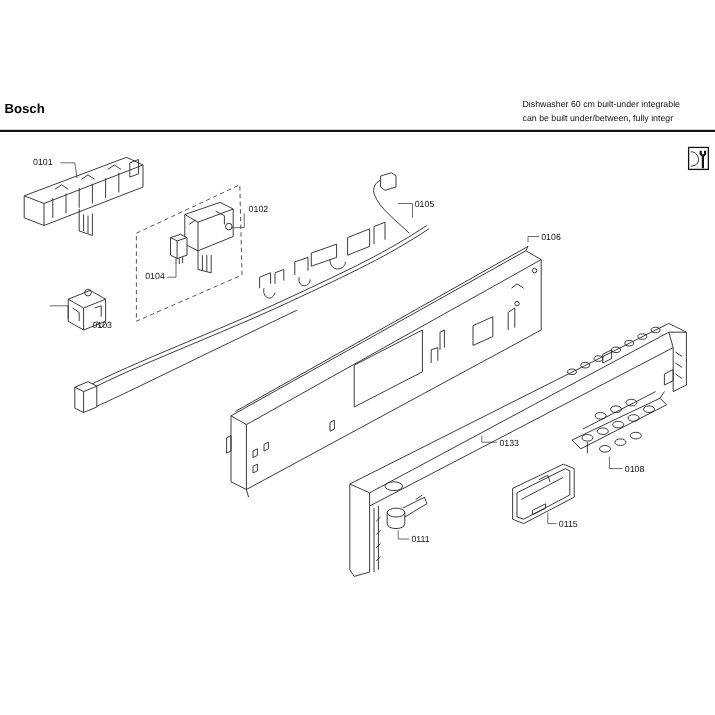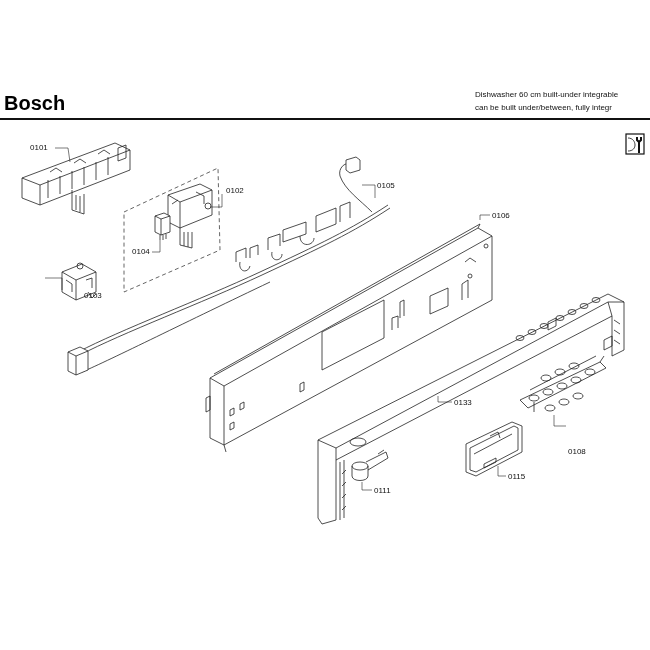--- a/index.html
+++ b/index.html
@@ -1,18 +1,18 @@
 <!DOCTYPE html>
 <html><head>
 <meta charset="utf-8">
 <style>
   html, body { margin: 0; padding: 0; background: #ffffff; }
   body { width: 650px; height: 650px; position: relative; overflow: hidden;
          font-family: "Liberation Sans", sans-serif; color: #000; }
-  .brand { position: absolute; left: 4px; top: 92px; font-size: 20px; font-weight: bold; }
+  .brand { position: absolute; left: 4px; top: 92px; font-size: 12px; font-weight: bold; }
   .subtitle { position: absolute; left: 475px; top: 88px; font-size: 8px; line-height: 13px; color: #111; }
   .rule { position: absolute; left: 0; top: 118px; width: 650px; height: 2px; background: #111; }
   svg.diagram { position: absolute; left: 0; top: 0; }
   .lbl { position: absolute; font-size: 8px; color: #111; white-space: nowrap; }
   .icon-box { position: absolute; left: 625px; top: 133px; width: 20px; height: 24px; }
 </style>
 </head>
 <body>
 
 <div class="brand">Bosch</div>
@@ -158,21 +158,21 @@
   <path d="M498 466 L498 476 L506 476" stroke-width="0.6"></path>
 </svg>
 
 <div class="lbl" style="left:30px;top:143px;">0101</div>
 <div class="lbl" style="left:226px;top:186px;">0102</div>
 <div class="lbl" style="left:36px;top:291px;padding-left:48px;">0103</div>
 <div class="lbl" style="left:132px;top:247px;text-align:center;">0104</div>
 <div class="lbl" style="left:377px;top:181px;">0105</div>
 <div class="lbl" style="left:492px;top:211px;">0106</div>
 <div class="lbl" style="left:454px;top:398px;">0133</div>
-<div class="lbl" style="left:568px;top:422px;margin-top:25px;">0108</div>
+<div class="lbl" style="left:568px;top:422px;">0108</div>
 <div class="lbl" style="left:374px;top:486px;">0111</div>
 <div class="lbl" style="left:508px;top:472px;">0115</div>
 
 <svg class="icon-box" viewBox="0 0 20 24">
   <rect x="1" y="1" width="18" height="20" fill="#fff" stroke="#111" stroke-width="1.2"></rect>
   <path d="M3 5 C 8 5, 10 9, 10 12 C 10 15, 8 18, 3 18" fill="none" stroke="#111" stroke-width="0.8"></path>
   <path d="M12 4 L12 7 L14 9 L16 7 L16 4 M14 9 L14 20" fill="none" stroke="#111" stroke-width="2"></path>
 </svg>
 <div class="lbl" style="left:657px;top:160px;">0199</div>
 

